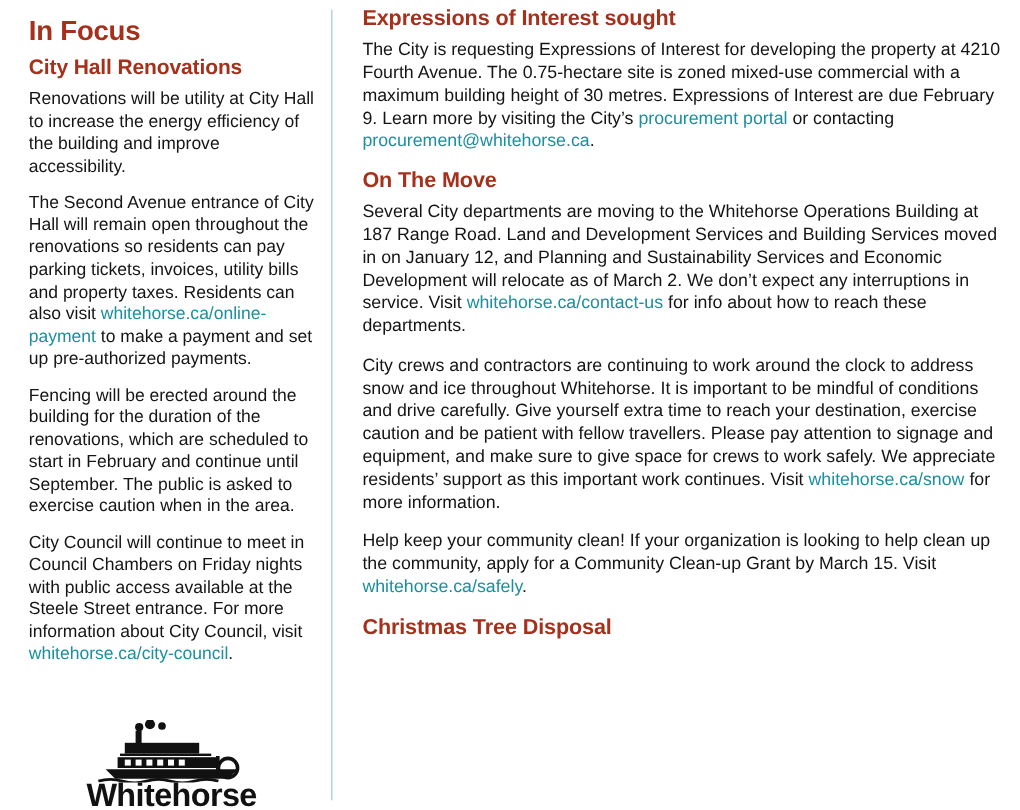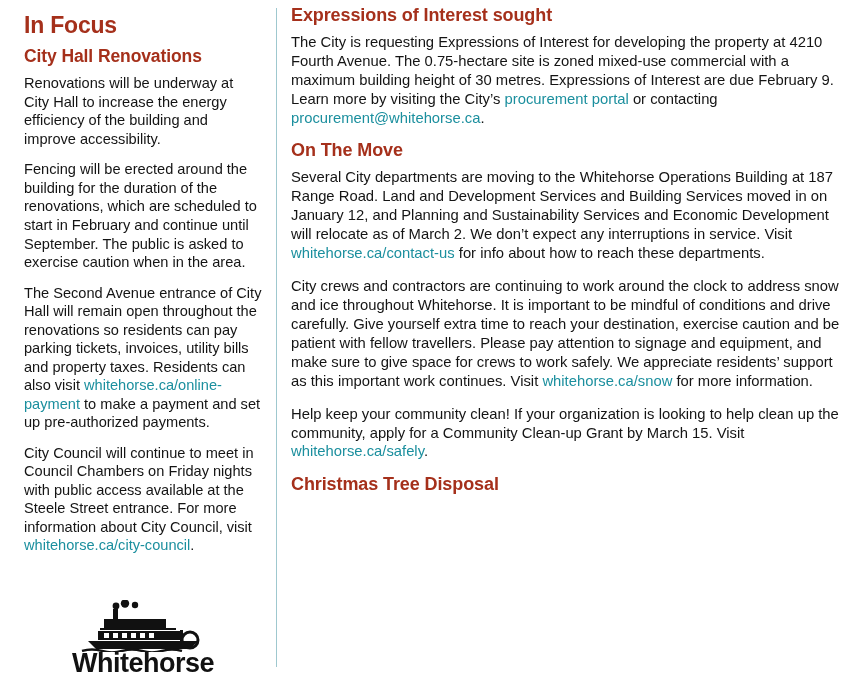--- a/index.html
+++ b/index.html
@@ -31,20 +31,21 @@
   .divider {
     width: 1px;
     background: #9fc8cf;
     margin: 8px 14px 8px 14px;
     align-self: stretch;
   }
   .right-col {
     flex: 1;
     padding: 6px 10px 0 0;
     box-sizing: border-box;
+    margin-left: 11px;
   }
   h1.in-focus {
     font-size: 23px;
     font-weight: bold;
     color: #a5301b;
     margin: 2px 0 8px 0;
     letter-spacing: -0.2px;
   }
   h2.left-head {
     font-size: 17.5px;
@@ -105,26 +106,26 @@
 </style>
 </head>
 <body>
 
 <div class="page">
 
   <div class="left-col">
     <h1 class="in-focus">In Focus</h1>
     <h2 class="left-head">City Hall Renovations</h2>
 
-    <p>Renovations will be underway at City Hall to increase the energy efficiency of the building and improve accessibility.</p>
-    <p>Fencing will be erected around the building for the duration of the renovations, which are scheduled to start in February and continue until September. The public is asked to exercise caution when in the area.</p>
-
+    <p>Renovations will be utility at City Hall to increase the energy efficiency of the building and improve accessibility.</p>
     <p>
       <span>The Second Avenue entrance of City Hall will remain open throughout the renovations so residents can pay parking tickets, invoices, utility bills and property taxes. Residents can also visit </span><a class="link" href="#">whitehorse.ca/online-payment</a><span> to make a payment and set up pre-authorized payments.</span>
     </p>
+
+    <p>Fencing will be erected around the building for the duration of the renovations, which are scheduled to start in February and continue until September. The public is asked to exercise caution when in the area.</p>
 
     <p>
       <span>City Council will continue to meet in Council Chambers on Friday nights with public access available at the Steele Street entrance. For more information about City Council, visit </span><a class="link" href="#">whitehorse.ca/city-council</a><span>.</span>
     </p>
 
     <div class="logo">
       <svg width="126" height="52" viewBox="0 0 126 52">
 
         <circle cx="36" cy="6" r="3.4" fill="#111"></circle>
         <circle cx="45" cy="3.5" r="4.2" fill="#111"></circle>

